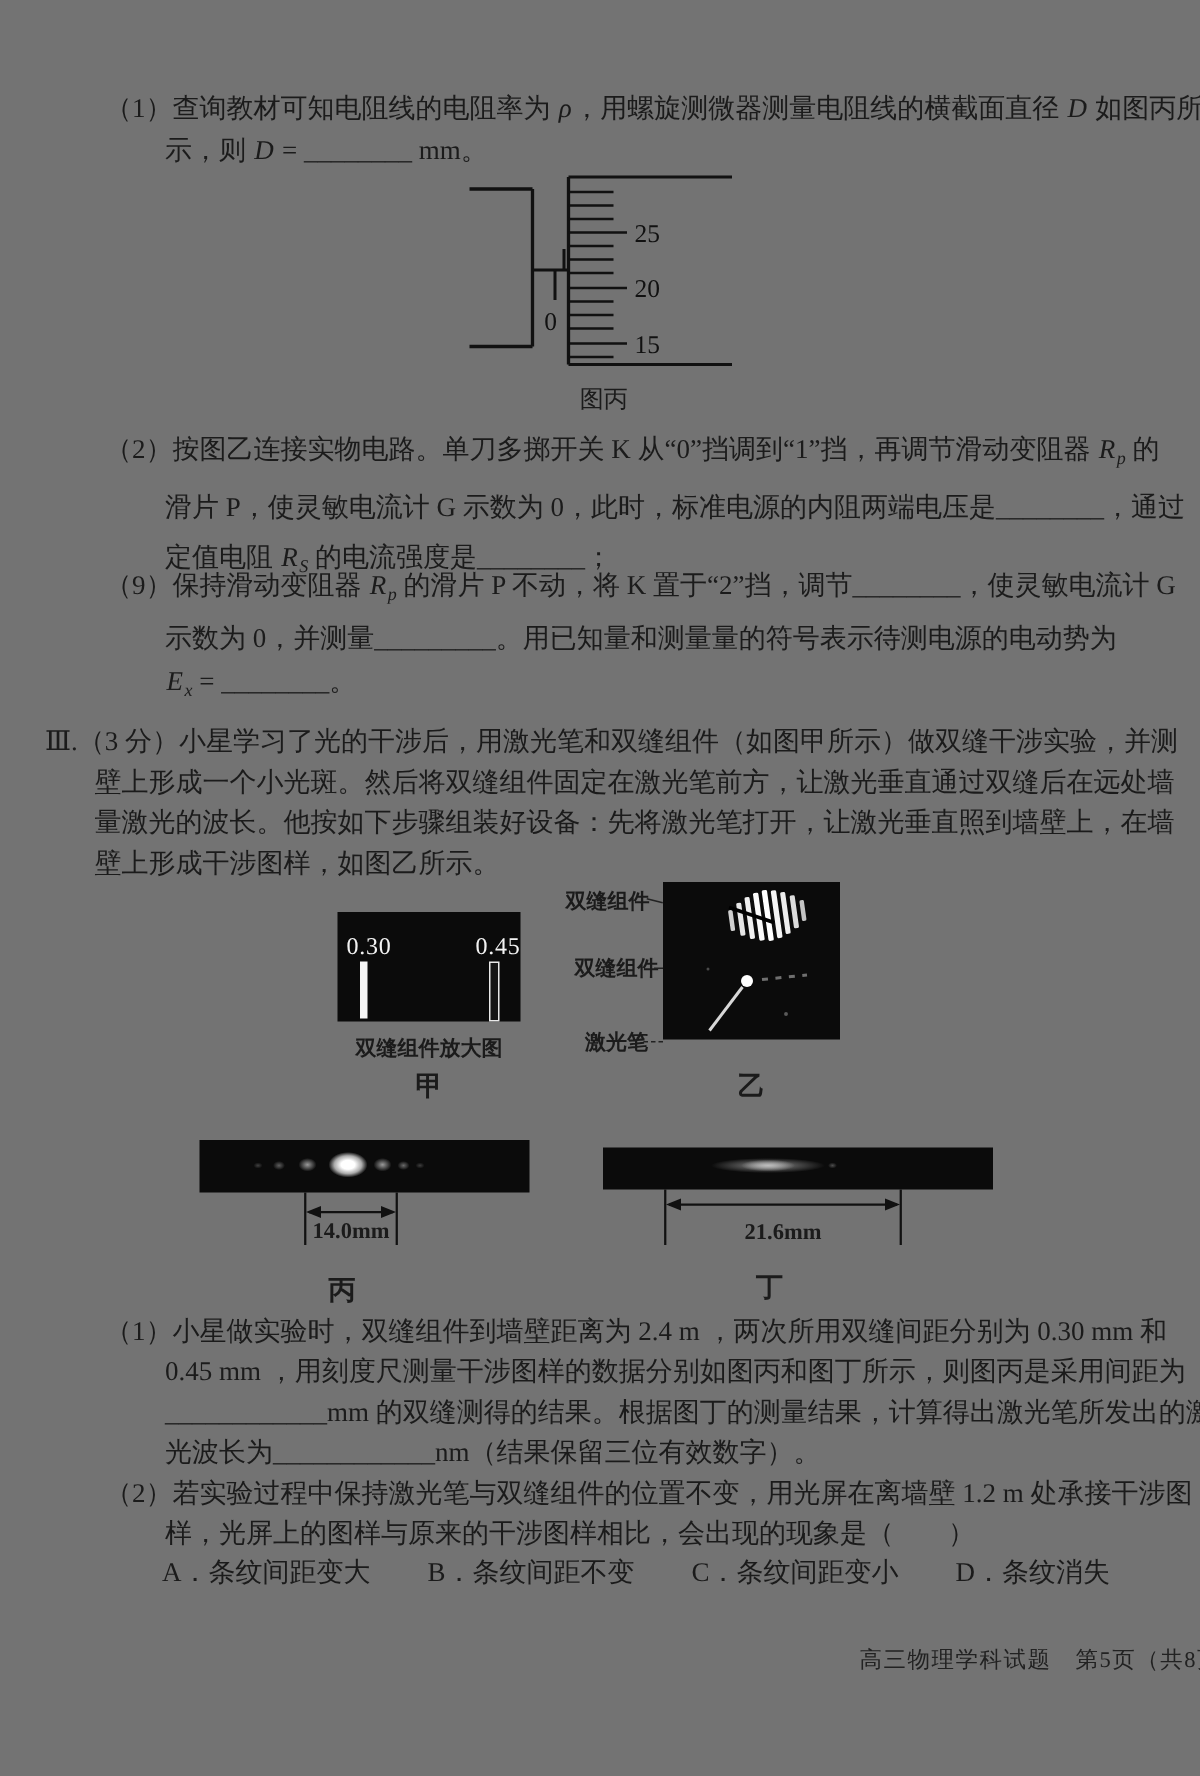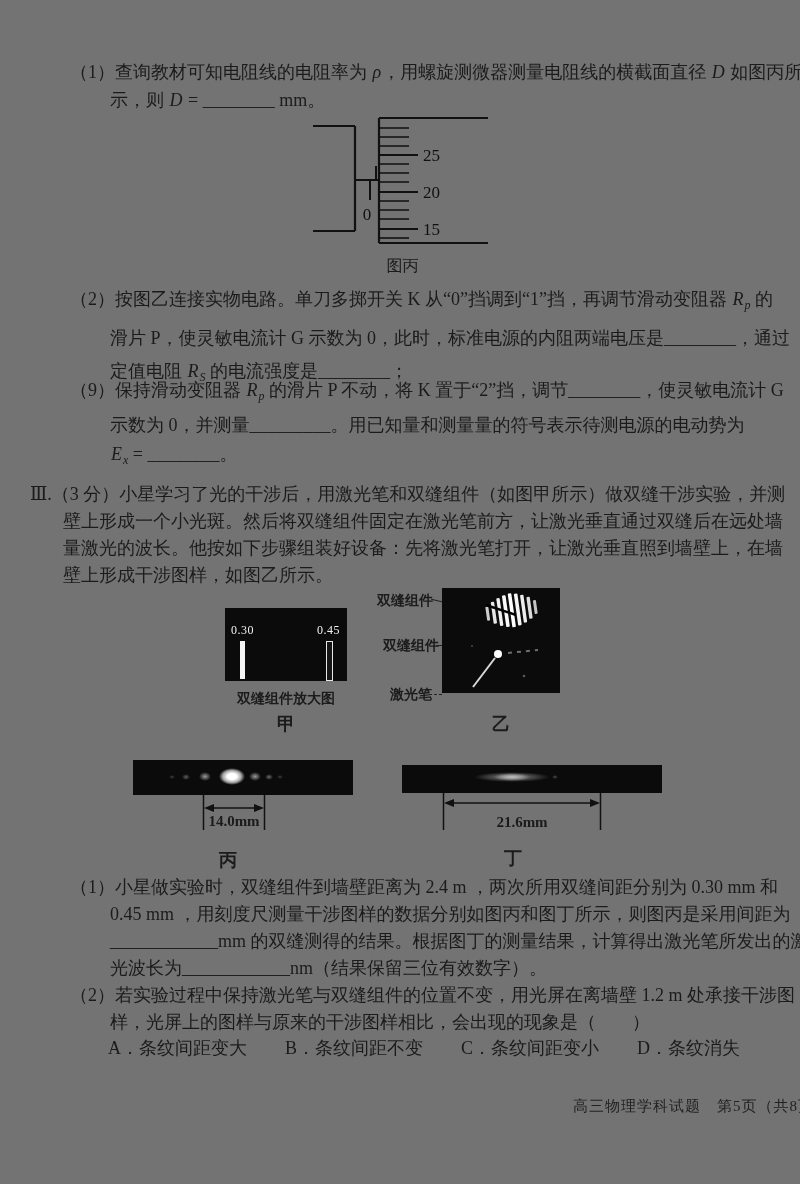--- a/index.html
+++ b/index.html
@@ -10,21 +10,21 @@
   }
   .block{position:absolute;}
   .q .tline,.qmain .tline{white-space:nowrap;}
   .q .cont{padding-left:40px;}
   .qmain .cont{padding-left:33px;}
   .var{font-style:italic;padding:0 1px;}
   .subs{font-style:italic;font-size:12px;vertical-align:-4px;}
   .figcap{font-weight:normal;text-align:center;font-size:16px;margin-top:2px;}
   .abs{position:absolute;}
   .photoblack{background:#0b0b0b;position:absolute;}
-  .slitlabel{position:absolute;color:#f2f2f2;font-size:12px;letter-spacing:0.5px;}
+  .slitlabel{position:absolute;color:#f2f2f2;font-size:16px;letter-spacing:0.5px;}
   .slit{position:absolute;}
   .sidelabel{position:absolute;font-weight:bold;font-size:14px;white-space:nowrap;}
   .leader{position:absolute;height:0;border-top:1.6px solid #222;}
   .capzh{position:absolute;font-size:18px;font-weight:bold;}
   .measuretxt{position:absolute;font-weight:bold;font-size:15px;text-align:center;}
   .dot{position:absolute;border-radius:50%;}
   .options{display:flex;gap:38px;white-space:nowrap;}
   .footer{position:absolute;left:0;top:1097px;width:100%;text-align:right;font-size:15px;color:#222;letter-spacing:1px;padding-left:30px;}
   svg text{font-family:"Liberation Serif","DejaVu Serif",serif;}
 </style>

